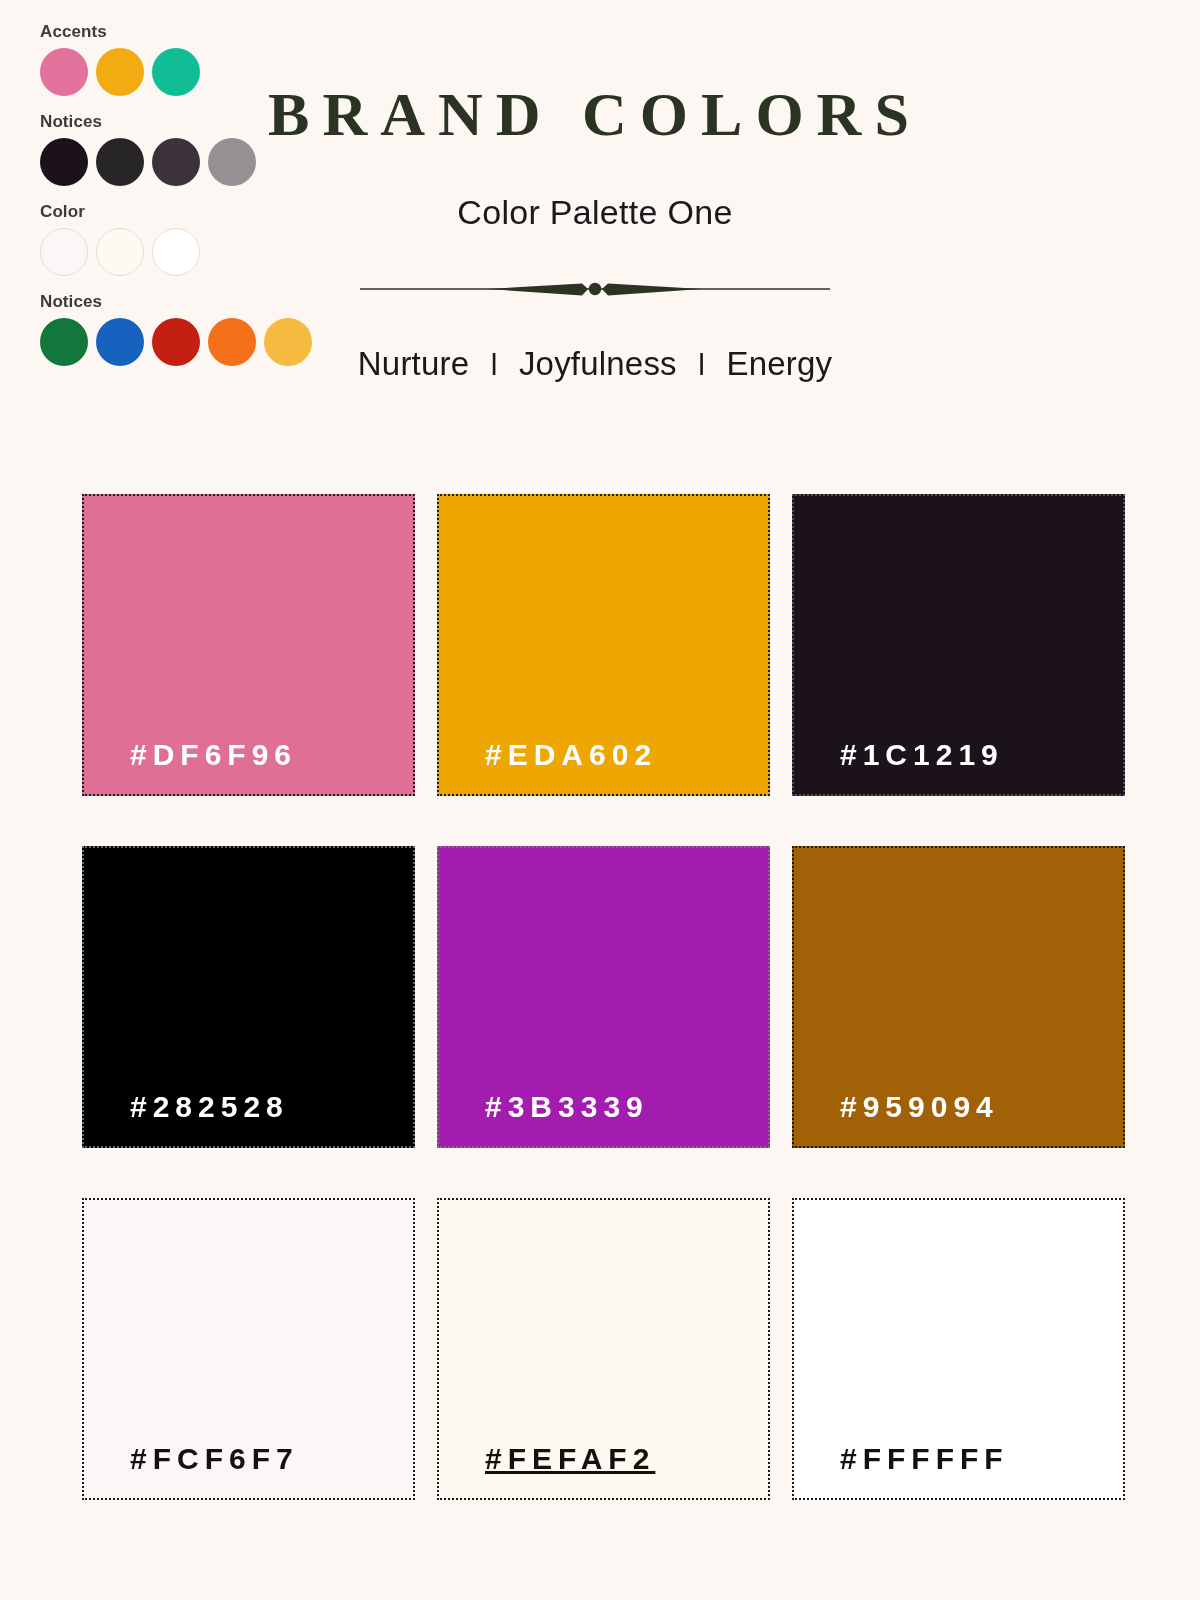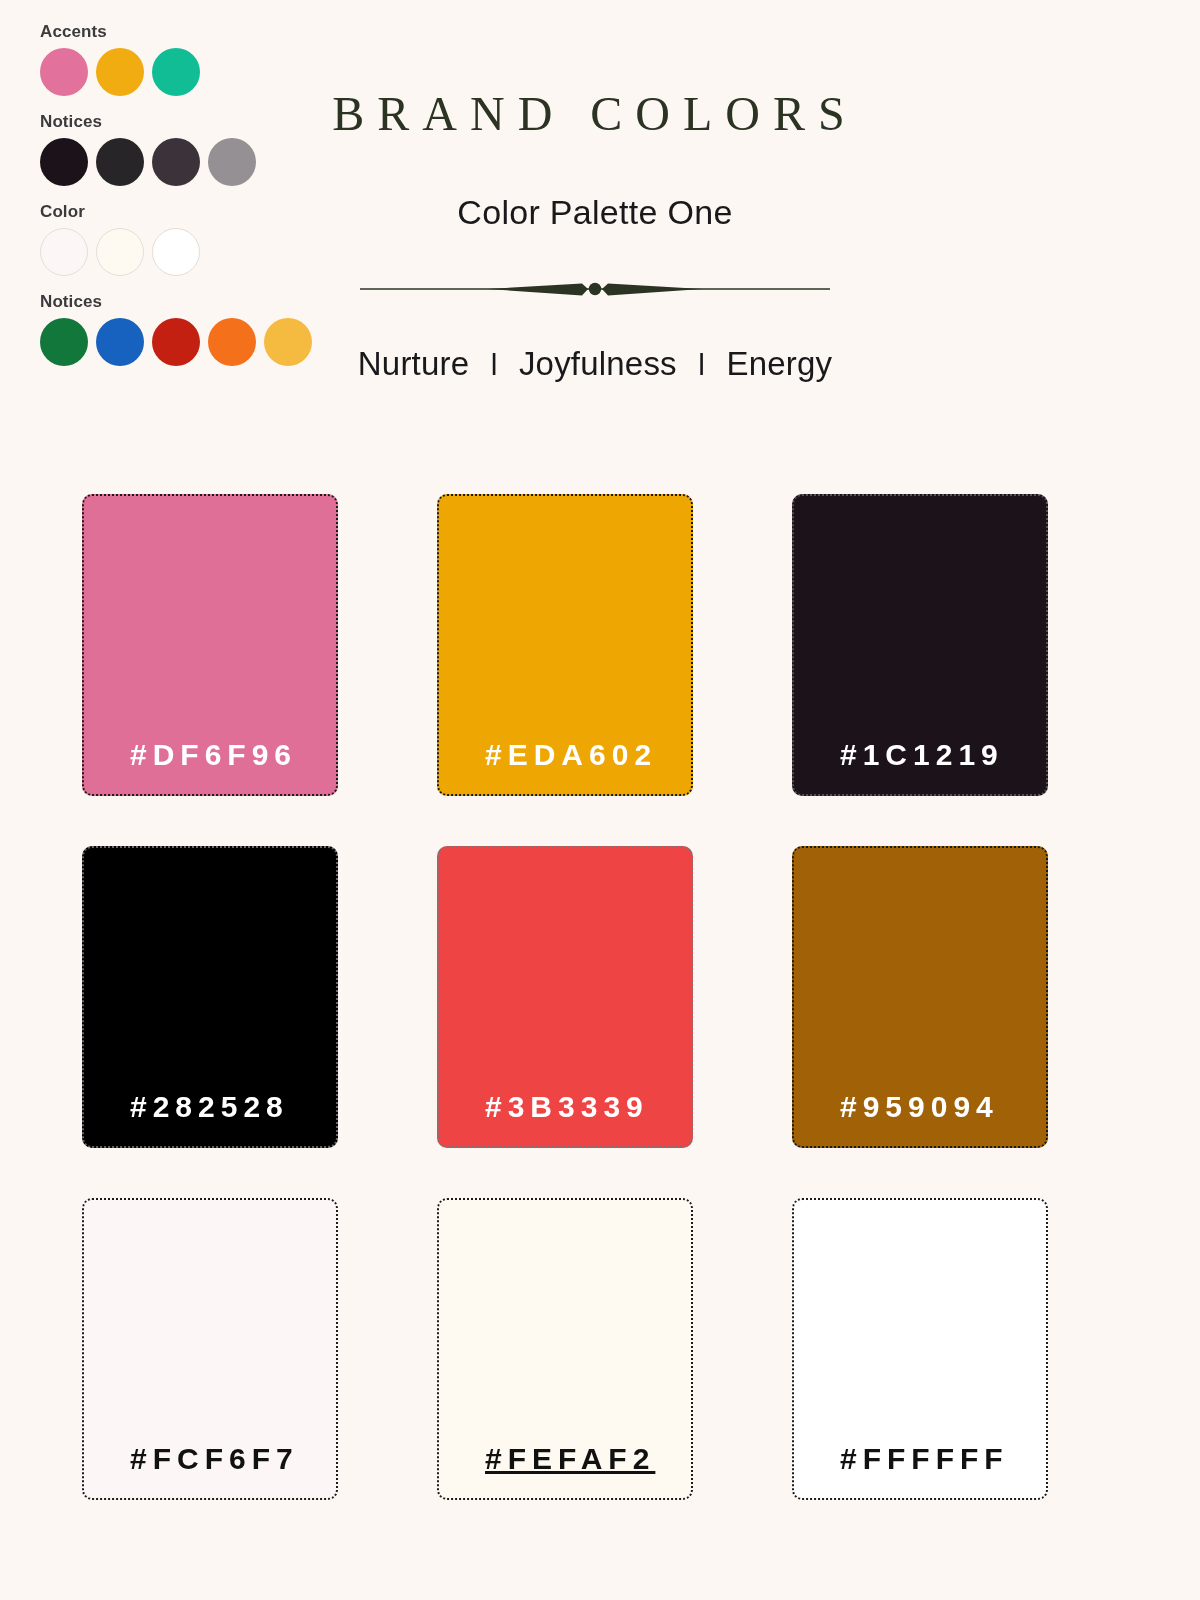--- a/index.html
+++ b/index.html
@@ -60,22 +60,22 @@
   
   #header-block {
     position: absolute;
     left: 230px;
     top: 78px;
     width: 730px;
     text-align: center;
   }
   #main-title {
     font-family: "Liberation Serif", serif;
-    font-size: 48px;
-    font-weight: normal;
+    font-size: 62px;
+    font-weight: bold;
     letter-spacing: 13px;
     color: #2b3323;
     line-height: 72px;
     white-space: nowrap;
   }
   #subtitle {
     font-size: 34px;
     color: #19181a;
     font-weight: normal;
     margin-top: 42px;
@@ -113,23 +113,22 @@
     width: 1008px;
     display: grid;
     grid-template-columns: repeat(3, 298px);
     grid-auto-rows: 302px;
     column-gap: 57px;
     row-gap: 50px;
   }
   .swatch {
     position: relative;
     box-sizing: border-box;
-    width: 256px;
+    width: 333px;
     height: 302px;
-    border-radius: 10px;
   }
   .swatch-label {
     position: absolute;
     left: 46px;
     bottom: 22px;
     font-size: 30px;
     font-weight: bold;
     letter-spacing: 6px;
     line-height: 34px;
     white-space: nowrap;
@@ -207,21 +206,21 @@
     </div>
     <div class="swatch" style="background: rgb(237, 166, 2); border: 2px dotted rgb(26, 26, 26);">
       <div class="swatch-label" style="color: rgb(255, 255, 255);">#EDA602</div>
     </div>
     <div class="swatch" style="background: rgb(28, 18, 25); border: 2px dotted rgb(90, 81, 88);">
       <div class="swatch-label" style="color: rgb(255, 255, 255);">#1C1219</div>
     </div>
     <div class="swatch" style="background: #000000; border: 2px dotted rgb(106, 102, 106);">
       <div class="swatch-label" style="color: rgb(255, 255, 255);">#282528</div>
     </div>
-    <div class="swatch" style="background: #ef4444; border: 2px dotted rgb(122, 115, 122);">
+    <div class="swatch" style="background: #a21caf; border: 2px dotted rgb(122, 115, 122);">
       <div class="swatch-label" style="color: rgb(255, 255, 255);">#3B3339</div>
     </div>
     <div class="swatch" style="background: #a16207; border: 2px dotted rgb(26, 26, 26);">
       <div class="swatch-label" style="color: rgb(255, 255, 255);">#959094</div>
     </div>
     <div class="swatch" style="background: rgb(252, 246, 247); border: 2px dotted rgb(26, 26, 26);">
       <div class="swatch-label" style="color: rgb(17, 17, 17);">#FCF6F7</div>
     </div>
     <div class="swatch" style="background: rgb(254, 250, 242); border: 2px dotted rgb(26, 26, 26);">
       <div class="swatch-label" style="color: rgb(17, 17, 17); text-decoration: underline;">#FEFAF2</div>

